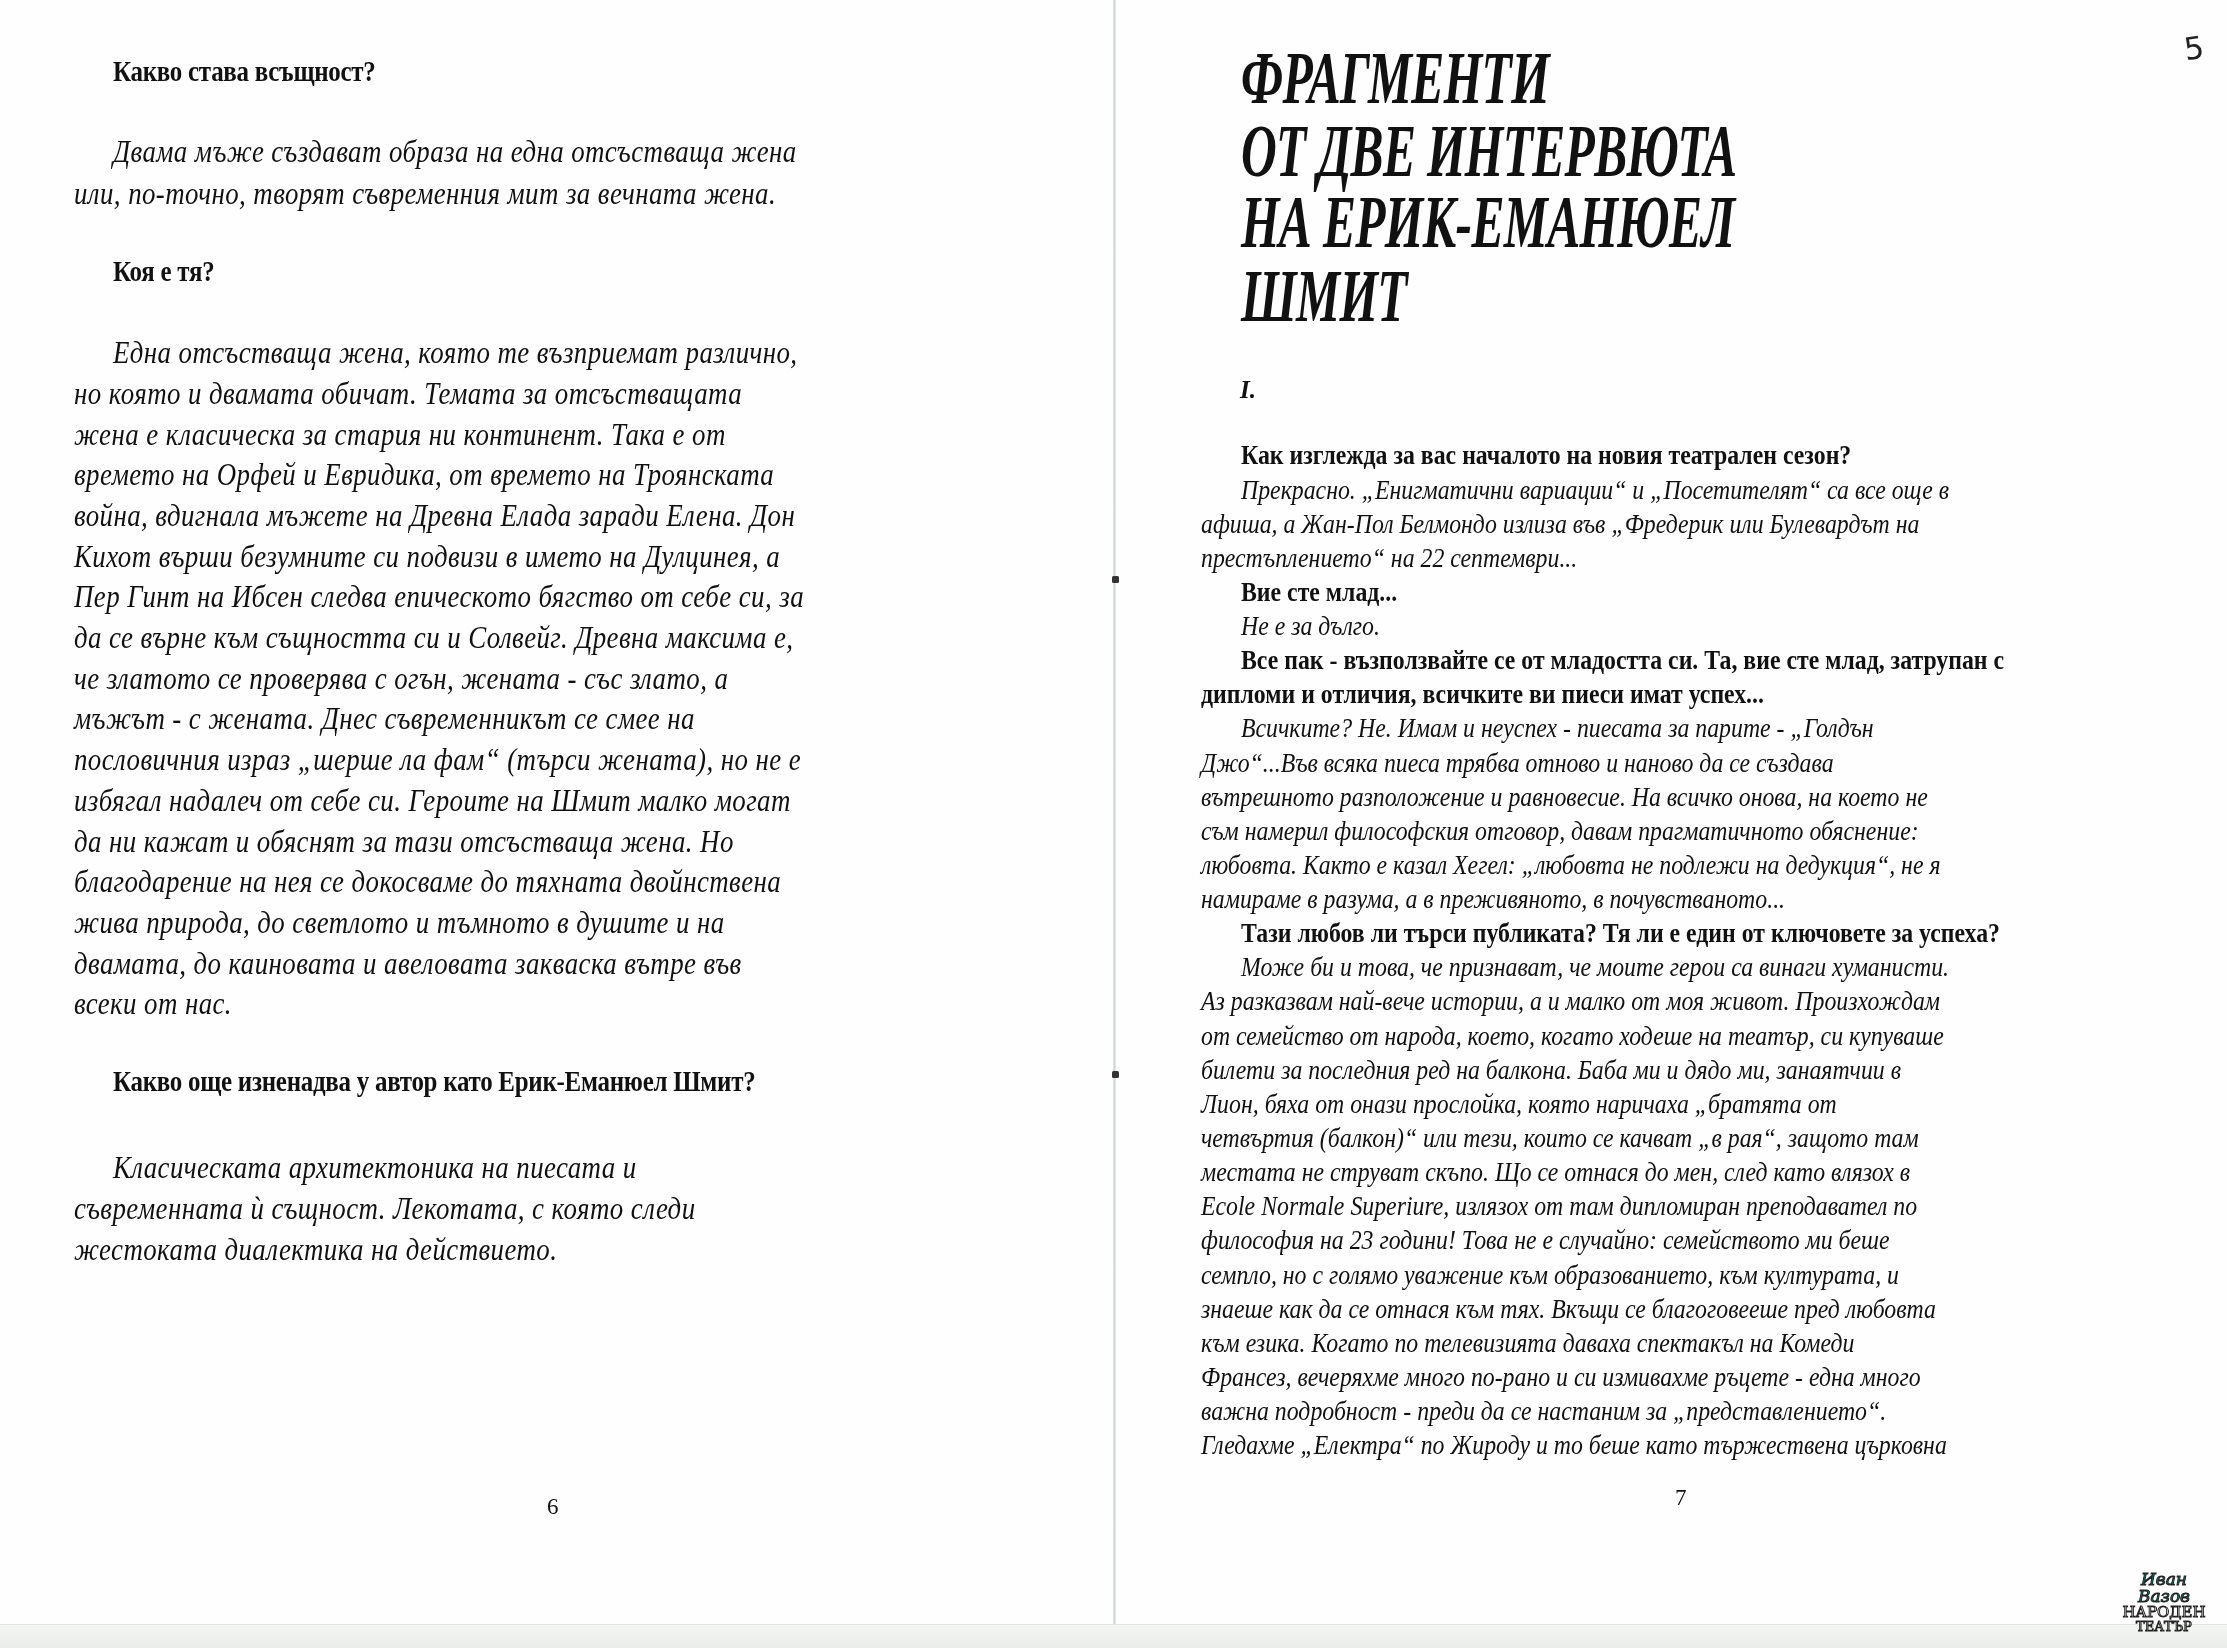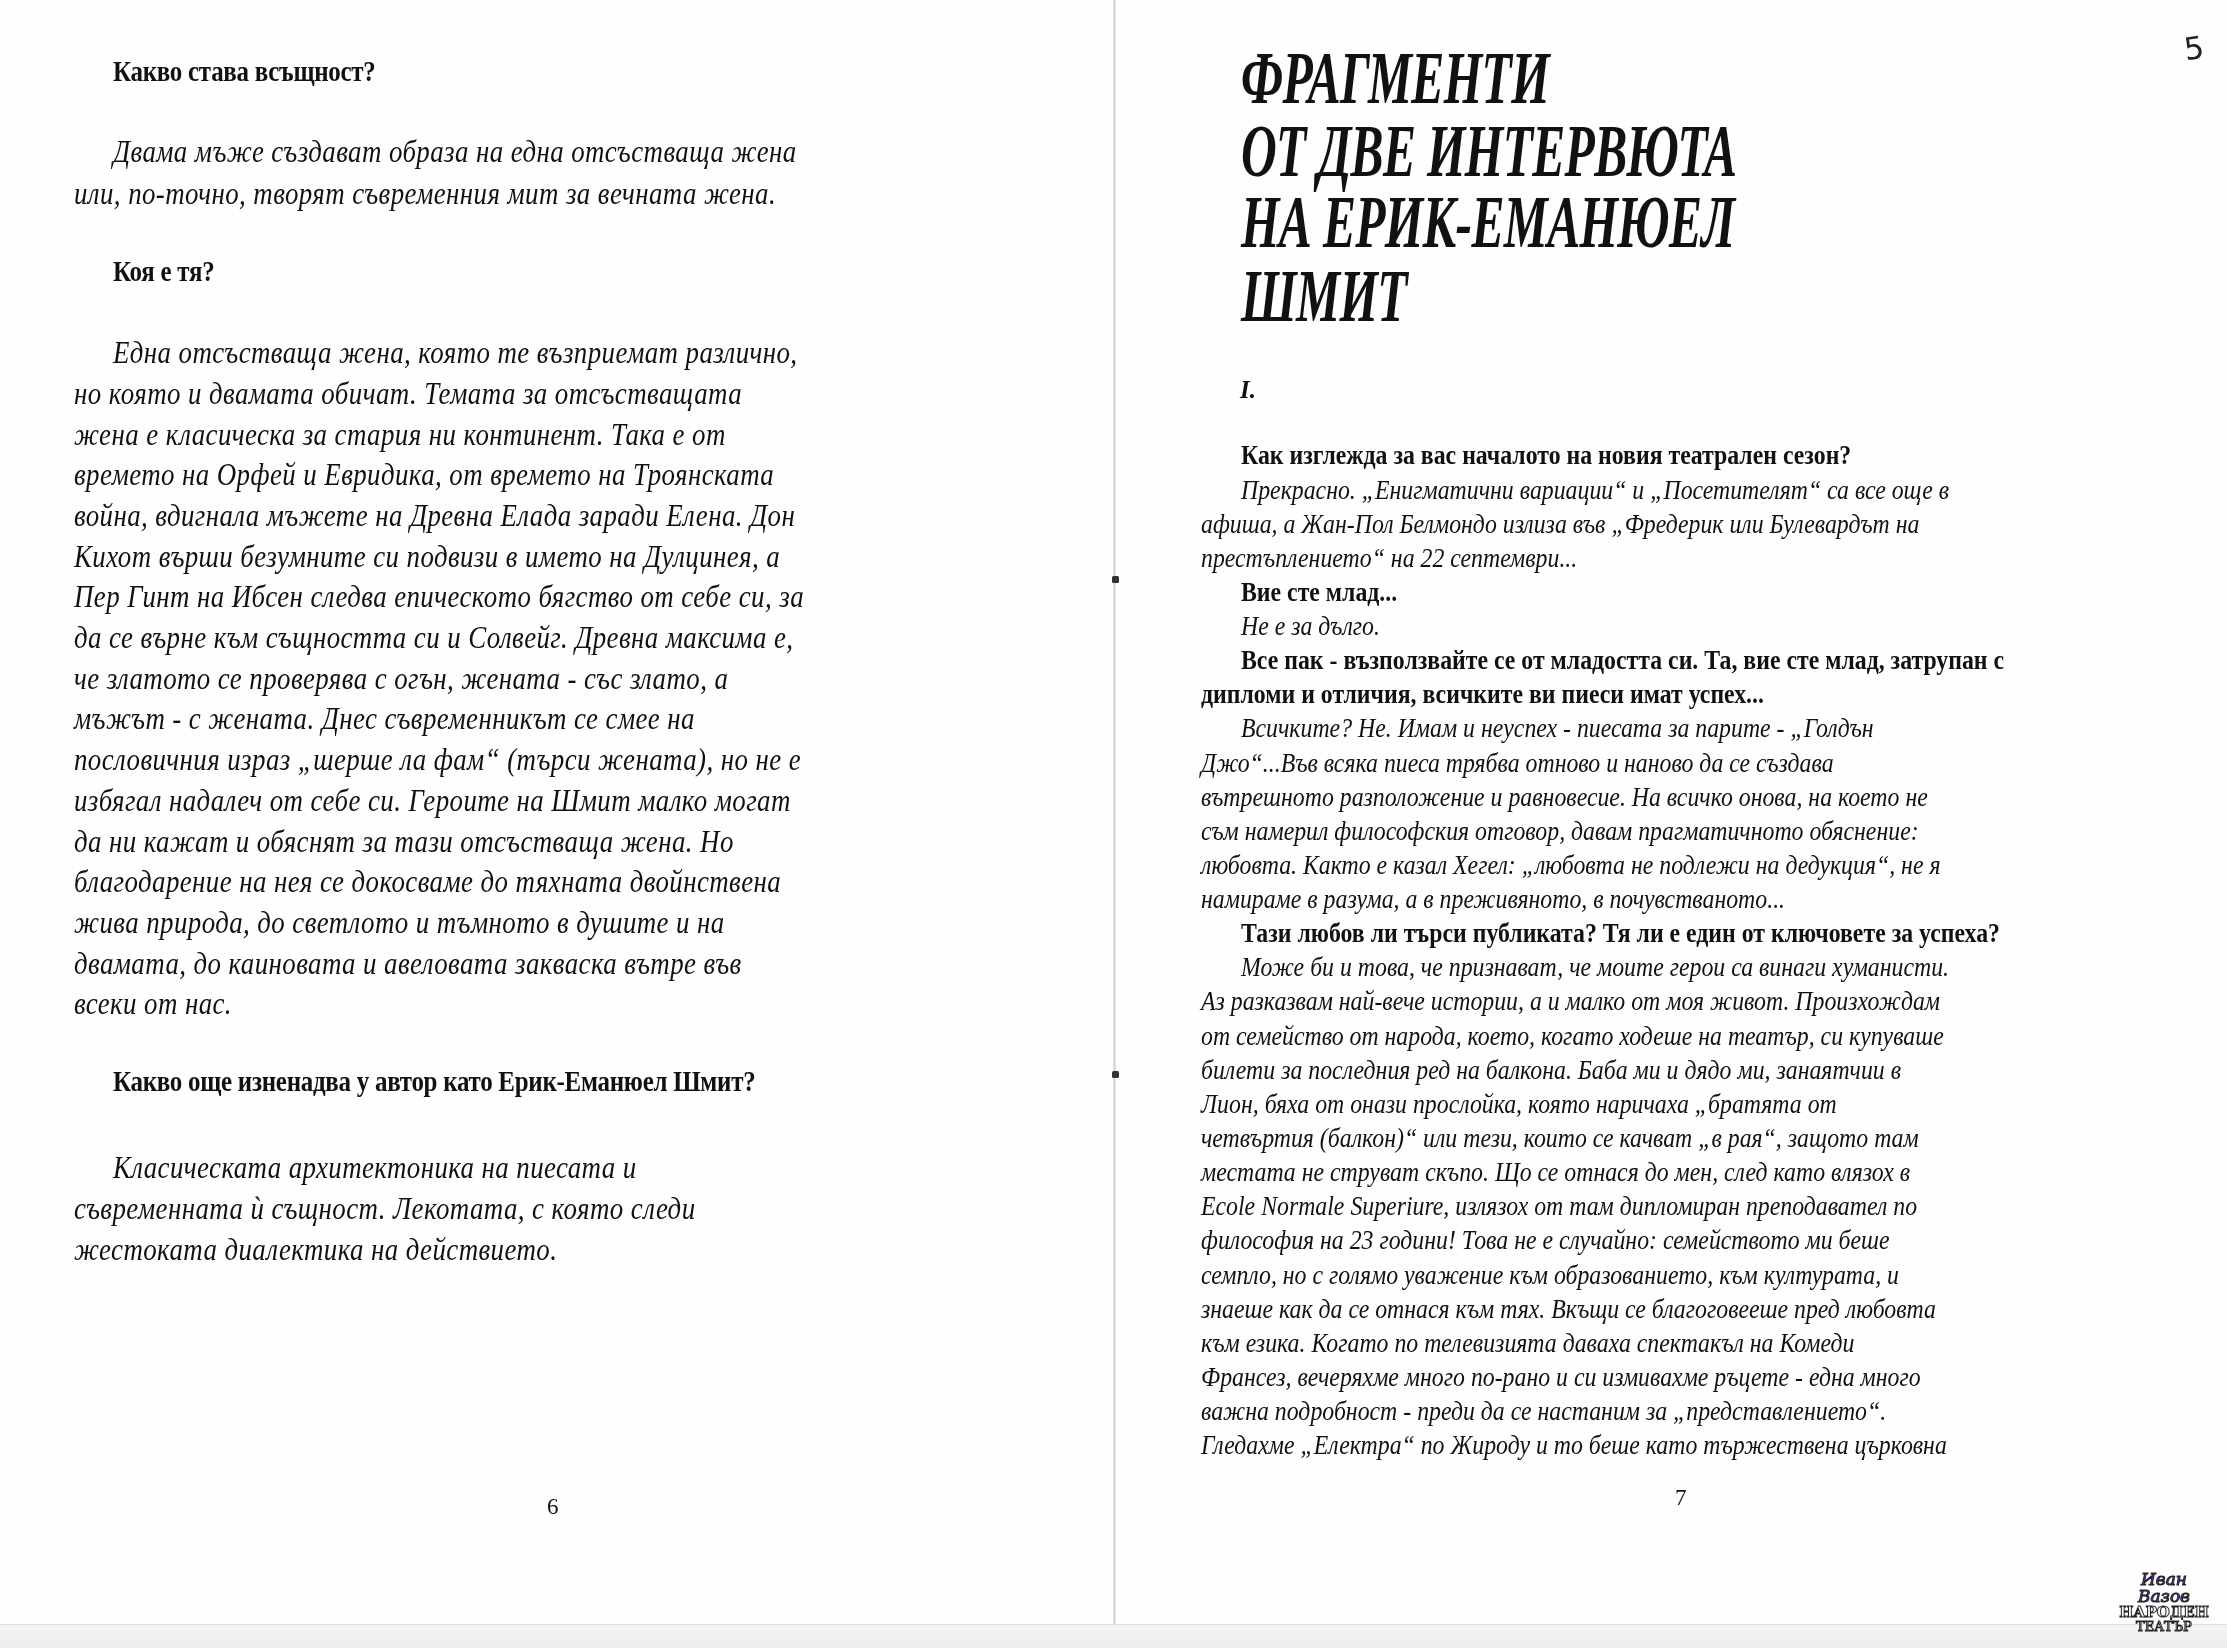--- a/index.html
+++ b/index.html
@@ -16,22 +16,22 @@
 
   .title { position:absolute; left:1241px; font-weight:bold; font-style:italic; font-size:75px; line-height:1; white-space:nowrap; transform:scaleX(0.66); transform-origin:left top; letter-spacing:-1px; }
   .roman { position:absolute; left:1240px; top:376px; font-weight:bold; font-style:italic; font-size:25px; }
   .r-line { position:absolute; left:1201px; white-space:nowrap; font-size:28px; transform:scaleX(0.85); transform-origin:left top; }
   .r-q { font-weight:bold; }
   .r-a { font-style:italic; }
   .pnum { position:absolute; font-size:23px; }
   .hand5 { position:absolute; left:2184px; top:30px; font-family:"DejaVu Sans", sans-serif; font-size:31px; color:#222; transform:rotate(-8deg); }
 
   .logo { position:absolute; left:2119px; top:1571px; width:90px; text-align:center; color:#fff; -webkit-text-stroke:1px #222; font-family:"DejaVu Serif", serif; }
-  .logo .sig { font-family:"DejaVu Serif", serif; font-style:italic; font-size:17px; line-height:1; color:#6d28d9; -webkit-text-stroke:1px #222; }
-  .logo .l1 { font-size:15px; font-weight:bold; line-height:1; }
+  .logo .sig { font-family:"DejaVu Serif", serif; font-style:italic; font-size:17px; line-height:1; color:#0f766e; -webkit-text-stroke:1px #222; }
+  .logo .l1 { font-size:15px; font-weight:normal; line-height:1; }
   .logo .l2 { font-size:13px; font-weight:normal; line-height:1; }
 </style>
 </head>
 <body>
 
 <div class="page left-page"></div>
 <div class="page right-page"></div>
 <div class="fold"></div>
 <div class="fold-mark" style="top:576px;"></div>
 <div class="fold-mark" style="top:1071px;"></div>

